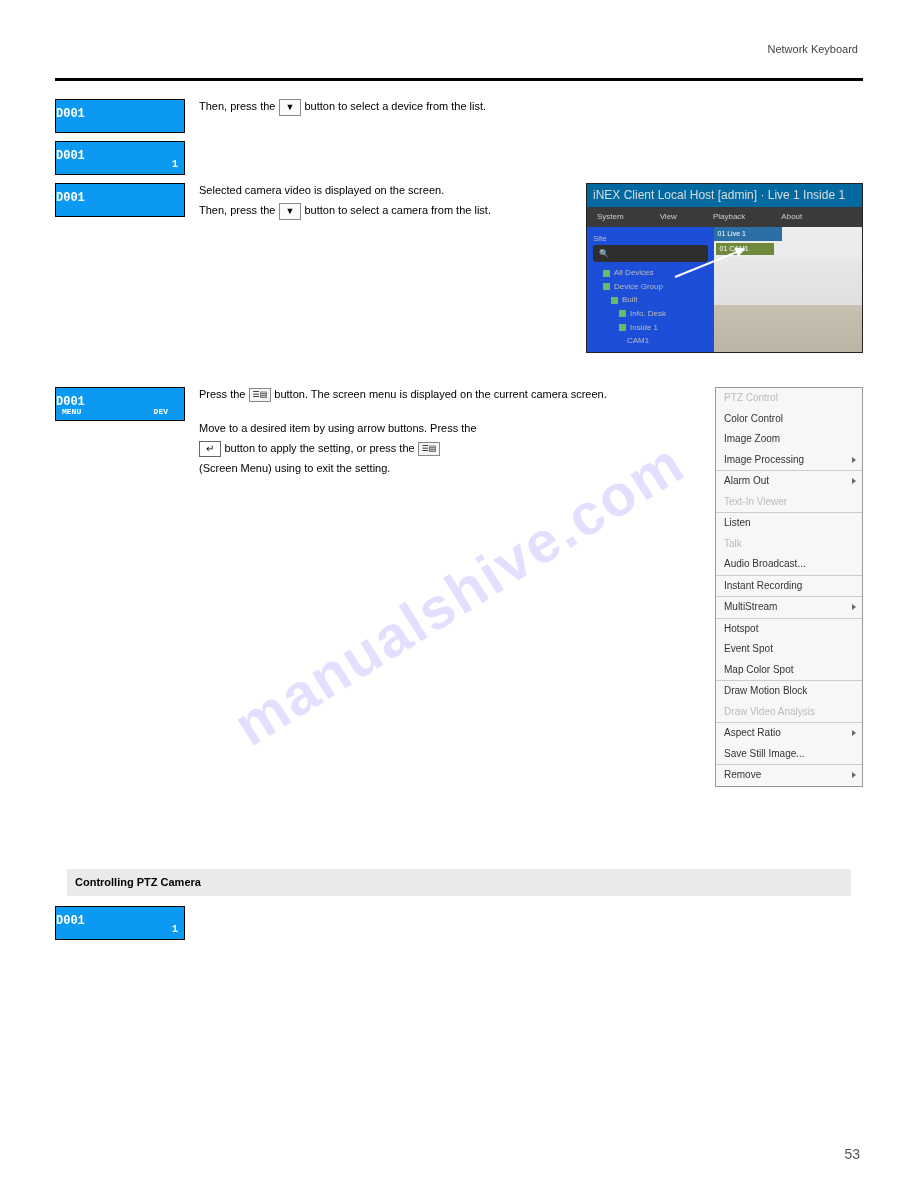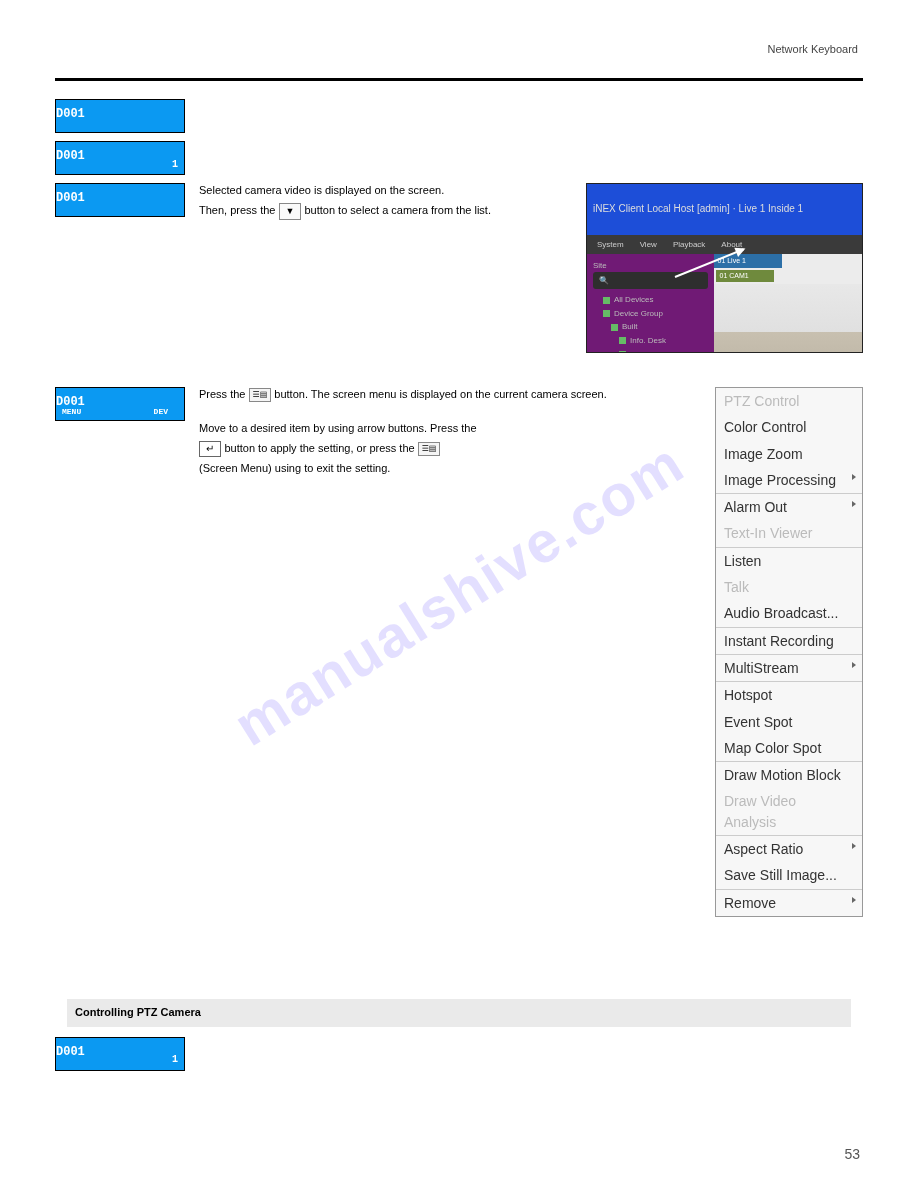--- a/index.html
+++ b/index.html
@@ -11,36 +11,36 @@
   .kc{width:130px;height:34px;background:#0b99f2;border:1px solid #000;box-sizing:border-box;position:relative;color:#fff;font-family:"Courier New",monospace;font-weight:bold;font-size:12px}
   .kc .main{position:absolute;top:6px;left:0;right:0;text-align:left}
   .kc .sub{position:absolute;bottom:2px;right:6px;font-size:10px;text-align:right}
   .kc .bl{position:absolute;bottom:2px;left:6px;font-size:8px}
   .kc .br{position:absolute;bottom:2px;right:16px;font-size:8px}
   .smallbtn{display:inline-block;border:1px solid #888;padding:1px 6px;font-size:9px;background:#fafafa;vertical-align:baseline}
   .para{flex:1}
   .para p{margin:0 0 4px}
   .float-right{float:right;margin:0 0 8px 12px}
   .vms-thumb{width:275px;height:168px;background:#5a5a5a;border:1px solid #222;position:relative;overflow:hidden}
-  .vms-title{background:#1d4ed8;color:#ddd;font-size:10px;padding:18px 6px}
-  .vms-menu{display:flex;gap:16px;background:#3a3a3a;color:#ccc;font-size:8px;padding:4px 10px}
+  .vms-title{background:#0369a1;color:#ddd;font-size:12px;padding:3px 6px}
+  .vms-menu{display:flex;gap:36px;background:#3a3a3a;color:#ccc;font-size:8px;padding:4px 10px}
   .vms-body{display:flex;height:calc(100% - 32px)}
-  .vms-side{width:46%;background:#701a75;padding:6px 6px 0;box-sizing:border-box;color:#bbb;font-size:8px}
+  .vms-side{width:46%;background:#1d4ed8;padding:6px 6px 0;box-sizing:border-box;color:#bbb;font-size:8px}
   .vms-search{background:#2e2e2e;border-radius:3px;padding:3px 6px;color:#999;margin-bottom:4px}
   .tree-item{padding:1px 0 1px 10px}
   .tree-dot{display:inline-block;width:7px;height:7px;background:#6b6;margin-right:4px;vertical-align:middle}
   .vms-main{flex:1;background:#ececec;position:relative}
   .vms-tab{position:absolute;top:0;left:0;width:60px;background:#2c6fa7;color:#fff;font-size:7px;padding:2px 4px}
   .vms-cam{position:absolute;top:16px;left:2px;width:50px;background:#6f8a3d;color:#fff;font-size:7px;padding:1px 4px}
   .vms-room{position:absolute;top:30px;left:0;right:0;bottom:0;background:linear-gradient(180deg,#e8e8e8 0%,#e0e0e0 45%,#c8c0b0 45%,#b8b0a0 100%);}
   .arrow{position:absolute;left:88px;top:92px;width:74px;height:2px;background:#fff;transform:rotate(-22deg);transform-origin:left center}
   .arrow:after{content:"";position:absolute;right:-2px;top:-4px;border-left:10px solid #fff;border-top:5px solid transparent;border-bottom:5px solid transparent}
   .menuicon{display:inline-block;border:1px solid #888;background:#f5f5f5;padding:2px 3px;font-size:8px;line-height:1;vertical-align:middle}
   .enterkey{display:inline-block;border:1px solid #666;background:#fff;padding:2px 6px;font-size:10px;line-height:1;vertical-align:middle}
-  .ctxmenu{width:146px;border:1px solid #999;background:#f7f7f7;font-size:14px;color:#333;float:right;margin:0 0 10px 16px}
+  .ctxmenu{width:146px;border:1px solid #999;background:#f7f7f7;font-size:10px;color:#333;float:right;margin:0 0 10px 16px}
   .ctxmenu .mi{padding:3px 16px 3px 8px;position:relative}
   .ctxmenu .mi.dis{color:#bbb}
   .ctxmenu .sep{border-top:1px solid #ccc;margin:0}
   .ctxmenu .sub:after{content:"";position:absolute;right:6px;top:7px;border-left:4px solid #666;border-top:3px solid transparent;border-bottom:3px solid transparent}
   .clear{clear:both}
   .section-bar{background:#eaeaea;padding:6px 8px;font-weight:bold;margin:14px 12px 10px;font-size:11px}
   .pagenum{position:absolute;bottom:24px;right:58px;font-size:14px;color:#555}
   .watermark{position:absolute;left:50%;top:50%;transform:translate(-50%,-50%) rotate(-32deg);font-size:58px;font-weight:bold;color:rgba(100,80,255,0.18);letter-spacing:2px;pointer-events:none;user-select:none;white-space:nowrap}
 </style>
 </head>
@@ -49,20 +49,27 @@
 <div class="page">
   <span class="watermark">manualshive.com</span>
   <div class="top-right">Network Keyboard</div>
   <hr class="rule">
 
   <div class="row">
     <div class="keycap">
       <div class="kc">
           <span class="main">D001</span>
         </div>
+    </div>
+    <div class="para">
+      <p>
+        <span>Then, press the </span>
+        <span class="smallbtn">▼</span>
+        <span> button to select a device from the list.</span>
+      </p>
     </div>
   </div>
 
   <div class="row">
     <div class="keycap">
       <div class="kc">
         <span class="main">D001</span>
         <span class="sub">1</span>
       </div>
     </div>

